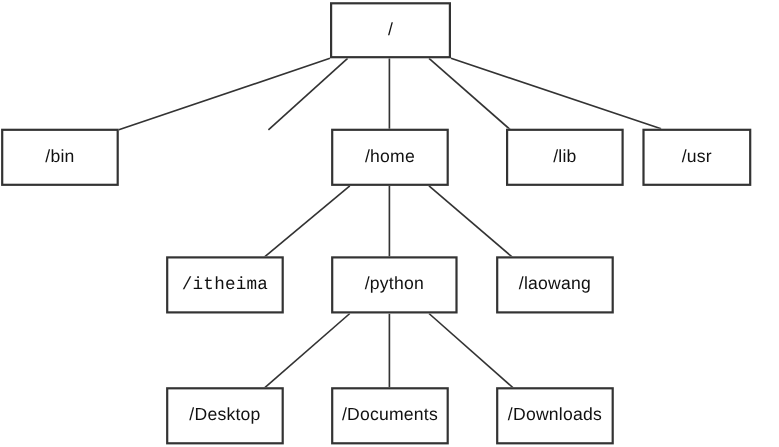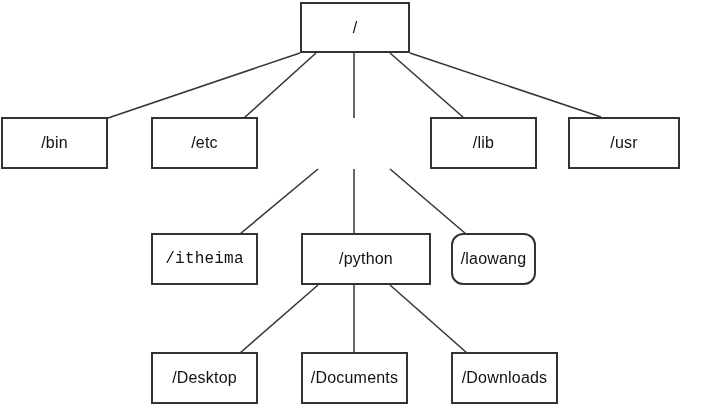--- a/index.html
+++ b/index.html
@@ -43,25 +43,25 @@
     color: #111111;
     font-size: 16px;
     letter-spacing: 0.2px;
     white-space: nowrap;
   }
   
   .pos-root      { left: 300px; top:   2px; width: 110px; height: 51px; }
   .pos-bin       { left:   1px; top: 117px; width: 107px; height: 52px; text-align: right; }
   .pos-etc       { left: 151px; top: 117px; width: 107px; height: 52px; }
   .pos-home      { left: 301px; top: 117px; width: 107px; height: 52px; }
-  .pos-lib       { left: 430px; top: 117px; width: 107px; height: 52px; }
-  .pos-usr       { left: 568px; top: 117px; width: 112px; height: 52px; }
+  .pos-lib       { left: 460px; top: 117px; width: 107px; height: 52px; }
+  .pos-usr       { left: 584px; top: 117px; width: 99px; height: 52px; }
   .pos-itheima   { left: 151px; top: 233px; width: 107px; height: 52px; font-family: Liberation Mono, monospace; }
-  .pos-python    { left: 301px; top: 233px; width: 130px; height: 52px; }
-  .pos-laowang   { left: 451px; top: 233px; width: 85px; height: 52px; border-radius: 12px; }
+  .pos-python    { left: 301px; top: 233px; width: 115px; height: 52px; }
+  .pos-laowang   { left: 451px; top: 233px; width: 107px; height: 52px; }
   .pos-desktop   { left: 151px; top: 352px; width: 107px; height: 52px; justify-content: center; }
   .pos-documents { left: 301px; top: 352px; width: 107px; height: 52px; }
   .pos-downloads { left: 451px; top: 352px; width: 107px; height: 52px; }
 </style>
 </head>
 <body>
 
 <div class="canvas">
 
   <svg class="edges-svg" viewBox="0 0 708 406" xmlns="http://www.w3.org/2000/svg">
@@ -78,22 +78,22 @@
     <line x1="390" y1="285" x2="467" y2="353"></line>
   </svg>
 
   <div class="node pos-root">
     <span>/</span>
   </div>
 
   <div class="node pos-bin">
     <span>/bin</span>
   </div>
-  <div class="node pos-etc">
-    <span>/etc</span>
+  <div class="node pos-home">
+    <span>/home</span>
   </div>
   <div class="node pos-lib">
     <span>/lib</span>
   </div>
   <div class="node pos-usr">
     <span>/usr</span>
   </div>
 
   <div class="node pos-itheima">
     <span>/itheima</span>

